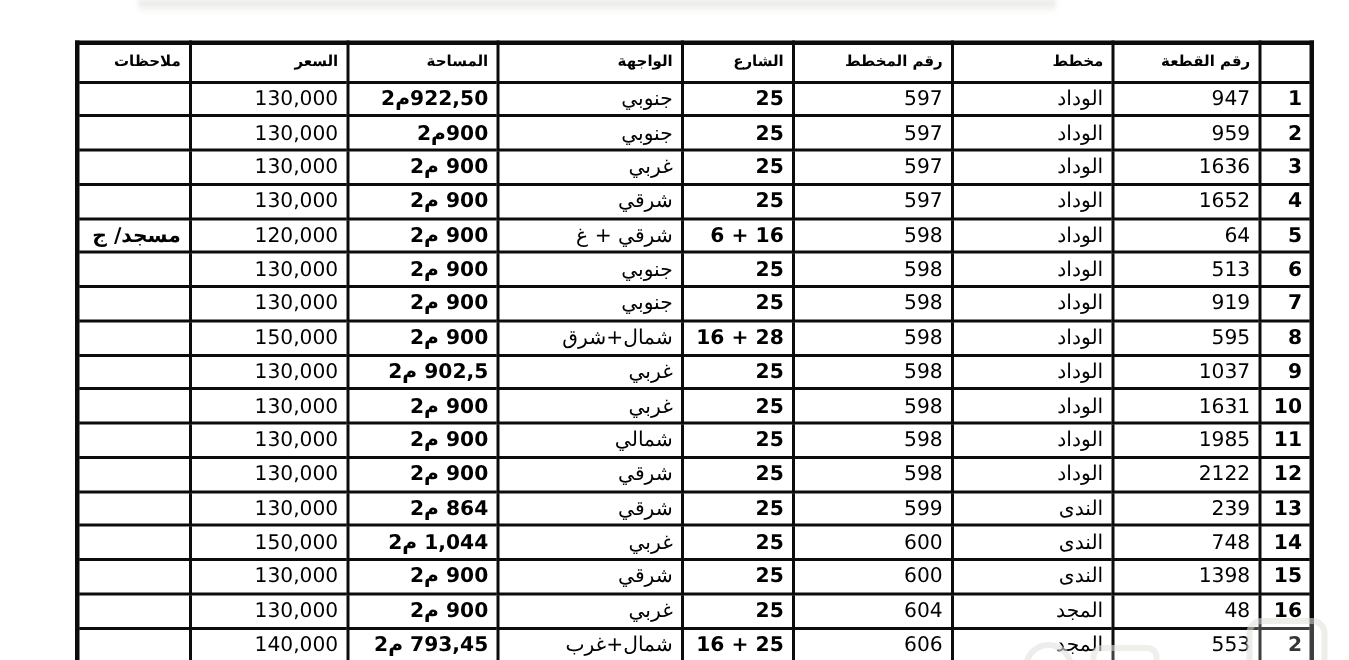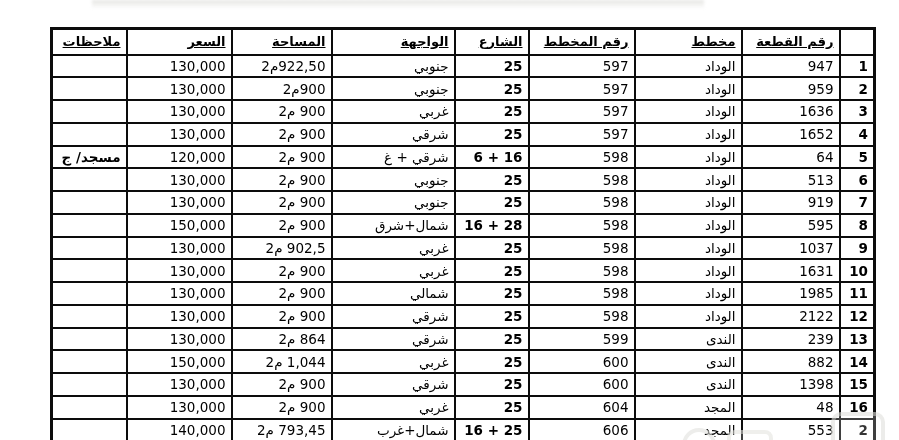--- a/index.html
+++ b/index.html
@@ -27,26 +27,26 @@
     font-size:13.5px;
     line-height:1.05;
     vertical-align:middle;
     text-align:right;
     white-space:nowrap;
     overflow:hidden;
   }
   table.grid{border:3px solid #0c0c0c;}
   table.grid thead tr{height:26px;}
   table.grid tbody tr{height:22.76px;}
-  table.grid th{font-weight:700;font-size:13px;text-decoration:underline;}
+  table.grid th{font-weight:700;font-size:10px;}
   
   .col-index{text-align:center;font-weight:700;padding:0 2px;}
   .col-plot_no{font-weight:400;}
   .col-street{font-weight:700;border-radius:11px;}
-  .col-area{font-weight:400;}
+  .col-area{font-weight:700;}
   .col-notes{font-weight:700;}
   .col-plan_name,.col-plan_no,.col-facade,.col-price{font-weight:400;}
   th.col-index{text-align:center;}
   
   .wm{position:absolute;pointer-events:none;opacity:0.6;z-index:5;}
   .wm-circle{left:682px;top:428px;width:26px;height:26px;border:4px solid #e1e1dd;border-radius:50%;}
   .wm-box-a{left:727px;top:430px;width:38px;height:30px;border:4px solid #e5e5e1;border-radius:8px;background:rgba(255,255,255,0.35);}
   .wm-box-b{left:831px;top:412px;width:46px;height:40px;border:4px solid #e1e1dd;border-radius:10px;background:rgba(255,255,255,0.35);}
   .wm-swoosh{left:766px;top:433px;width:58px;height:22px;border-top:4px solid #ececе8;border-radius:50% 50% 0 0/100% 100% 0 0;border-color:#ecece8;}
 </style>
@@ -219,21 +219,21 @@
         <td class="col-plan_name">الندى</td>
         <td class="col-plan_no">599</td>
         <td class="col-street">25</td>
         <td class="col-facade">شرقي</td>
         <td class="col-area">864 م2</td>
         <td class="col-price">130,000</td>
         <td class="col-notes"></td>
       </tr>
       <tr>
         <td class="col-index">14</td>
-        <td class="col-plot_no">882</td>
+        <td class="col-plot_no">748</td>
         <td class="col-plan_name">الندى</td>
         <td class="col-plan_no">600</td>
         <td class="col-street">25</td>
         <td class="col-facade">غربي</td>
         <td class="col-area">1,044 م2</td>
         <td class="col-price">150,000</td>
         <td class="col-notes"></td>
       </tr>
       <tr>
         <td class="col-index">15</td>

